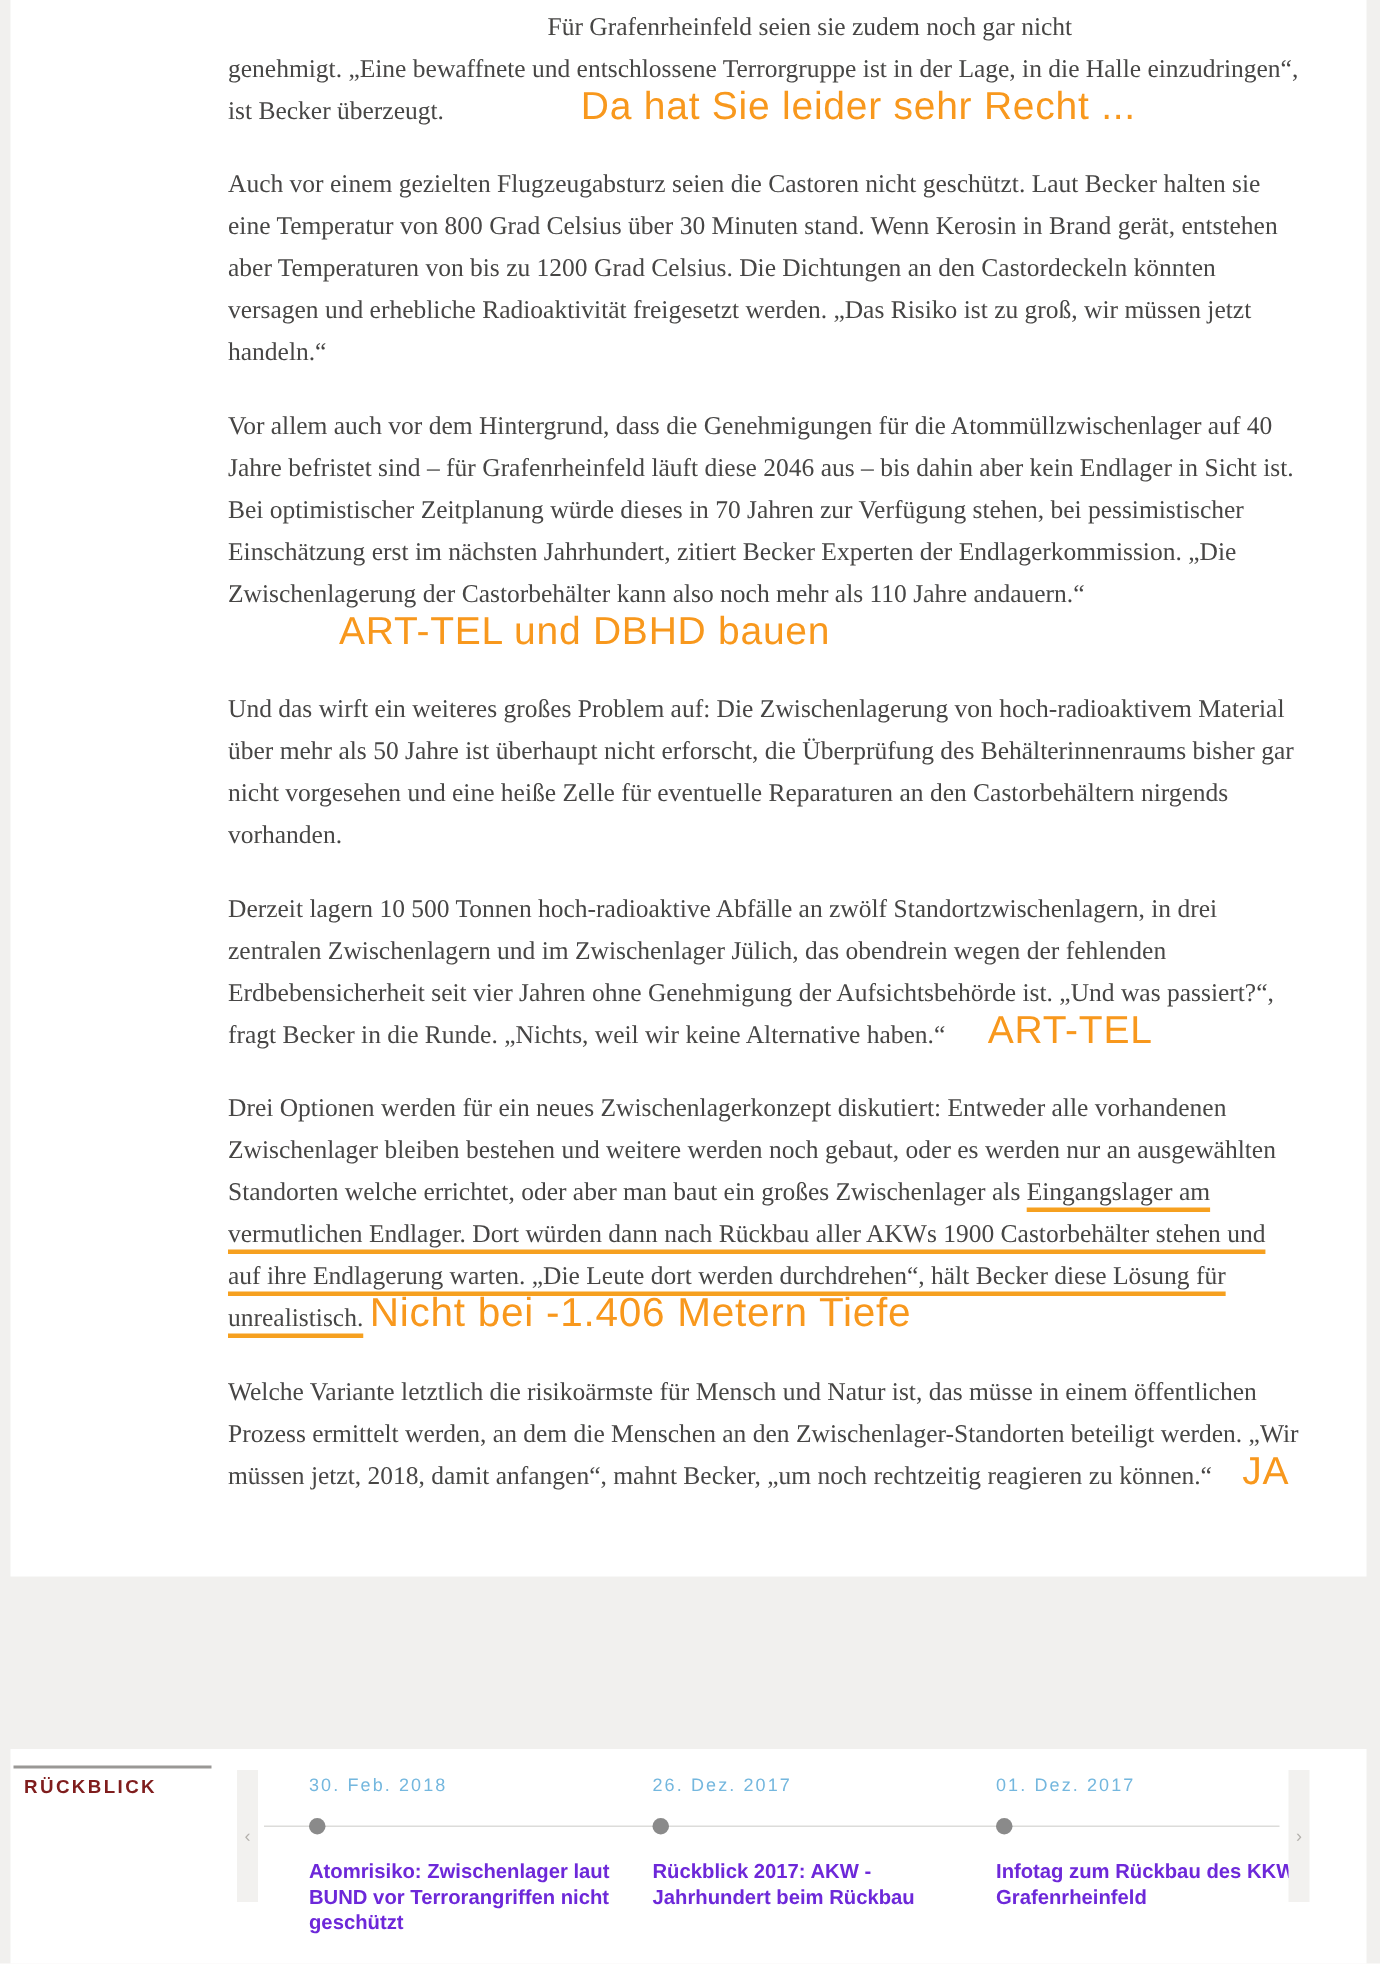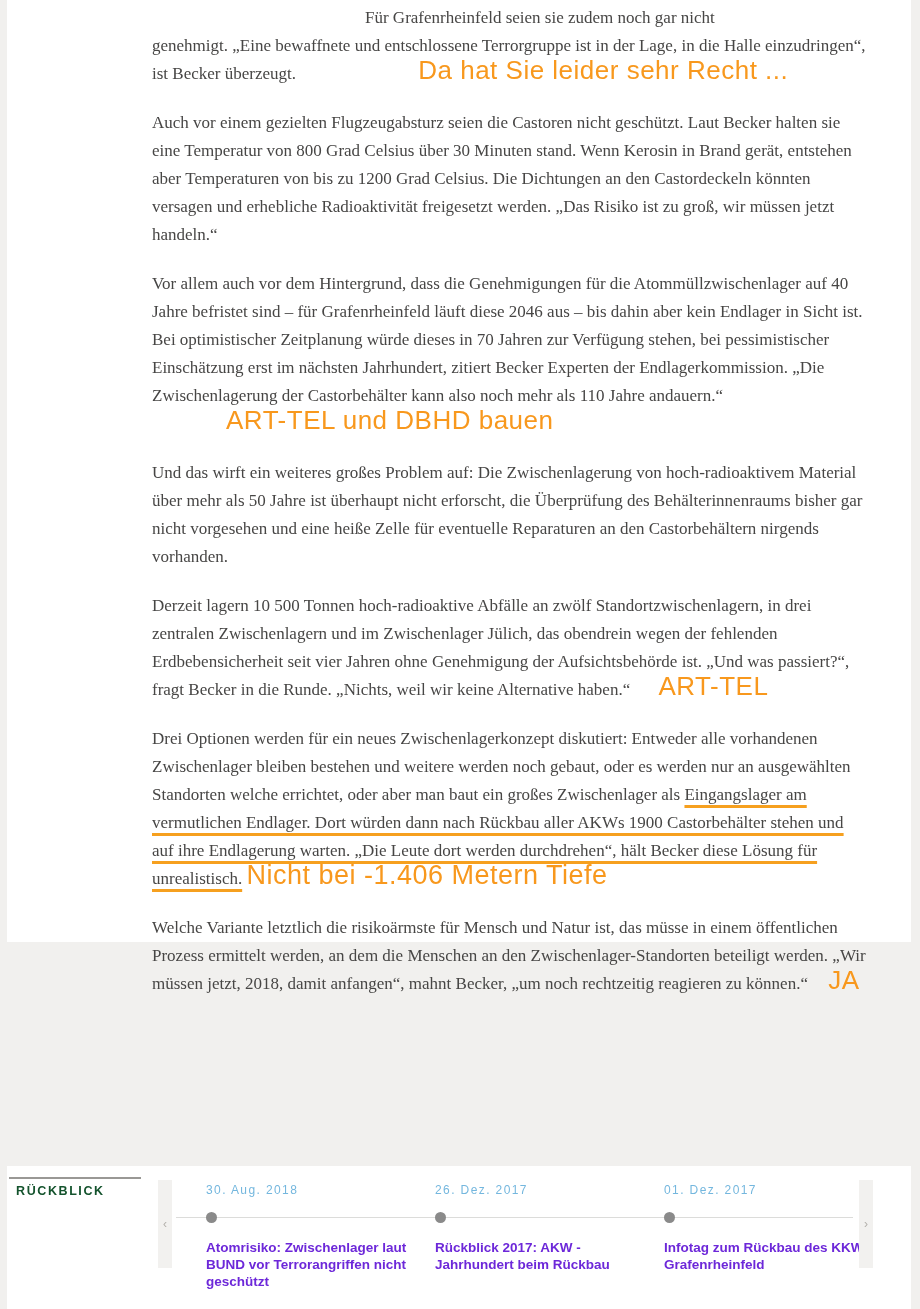--- a/index.html
+++ b/index.html
@@ -6,21 +6,21 @@
   html,body { margin:0; padding:0; }
   body {
     width:920px; height:1309px;
     background:#f1f0ee;
     font-family:"Liberation Serif", serif;
     overflow:hidden;
     position:relative;
   }
   .content {
     position:absolute; left:7px; top:0;
-    width:904px; height:942px;
+    width:904px; height:1051px;
     background:#ffffff;
   }
   
   .article {
     position:absolute; left:145px; top:4px;
     width:716px;
     color:#474645;
     font-size:17px;
     line-height:28px;
   }
@@ -54,21 +54,21 @@
     background:#ffffff;
     font-family:"Liberation Sans", sans-serif;
   }
   .rb-rule {
     position:absolute; left:2px; top:11px;
     width:132px; height:2px; background:#999895;
   }
   .rb-label {
     position:absolute; left:9px; top:18px;
     font-size:12.5px; font-weight:bold;
-    letter-spacing:1.6px; color:#14532d;
+    letter-spacing:1.6px; color:#7f1d1d;
   }
   .carousel-arrow {
     position:absolute; top:14px;
     width:14px; height:88px;
     background:#f2f1ef;
     border:none; padding:0;
     color:#b3b0ac; font-size:12px;
     cursor:pointer;
     display:flex; align-items:center; justify-content:center;
     font-family:"Liberation Sans", sans-serif;
@@ -107,21 +107,21 @@
 </head>
 <body>
 
 <div class="content">
 
   <div class="article">
 
     <p>
       <span class="lead-line">Für Grafenrheinfeld seien sie zudem noch gar nicht</span>
       <span>genehmigt. „Eine bewaffnete und entschlossene Terrorgruppe ist in der Lage, in die Halle einzudringen“, ist Becker überzeugt.</span>
-      <span class="annot" style="margin-left:118px">Da hat Sie leider sehr Recht ...</span>
+      <span class="annot" style="margin-left:87px">Da hat Sie leider sehr Recht ...</span>
     </p>
 
     <p>
       <span>Auch vor einem gezielten Flugzeugabsturz seien die Castoren nicht geschützt. Laut Becker halten sie eine Temperatur von 800 Grad Celsius über 30 Minuten stand. Wenn Kerosin in Brand gerät, entstehen aber Temperaturen von bis zu 1200 Grad Celsius. Die Dichtungen an den Castordeckeln könnten versagen und erhebliche Radioaktivität freigesetzt werden. „Das Risiko ist zu groß, wir müssen jetzt handeln.“</span>
     </p>
 
     <p>
       <span>Vor allem auch vor dem Hintergrund, dass die Genehmigungen für die Atommüllzwischenlager auf 40 Jahre befristet sind – für Grafenrheinfeld läuft diese 2046 aus – bis dahin aber kein Endlager in Sicht ist. Bei optimistischer Zeitplanung würde dieses in 70 Jahren zur Verfügung stehen, bei pessimistischer Einschätzung erst im nächsten Jahrhundert, zitiert Becker Experten der Endlagerkommission. „Die Zwischenlagerung der Castorbehälter kann also noch mehr als 110 Jahre andauern.“</span>
       <span class="annot" style="margin-left:74px">ART-TEL und DBHD bauen</span>
     </p>
@@ -153,21 +153,21 @@
     <div class="rb-rule"></div>
     <span class="rb-label">RÜCKBLICK</span>
 
     <button class="carousel-arrow arrow-prev">
       <span>‹</span>
     </button>
 
     <div class="timeline-line"></div>
 
     <div class="timeline-item ti-1">
-      <span class="tl-date">30. Aug. 2018</span>
+      <span class="tl-date">30. Feb. 2018</span>
       <span class="tl-dot"></span>
       <div class="tl-title">Atomrisiko: Zwischenlager laut BUND vor Terrorangriffen nicht geschützt</div>
     </div>
 
     <div class="timeline-item ti-2">
       <span class="tl-date">26. Dez. 2017</span>
       <span class="tl-dot"></span>
       <div class="tl-title">Rückblick 2017: AKW - Jahrhundert beim Rückbau</div>
     </div>
 

